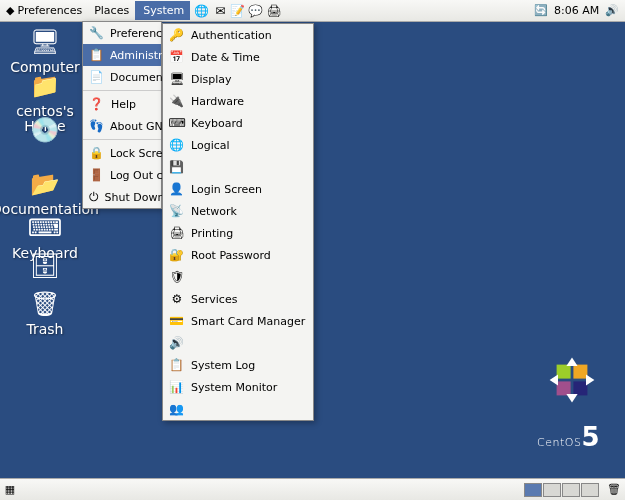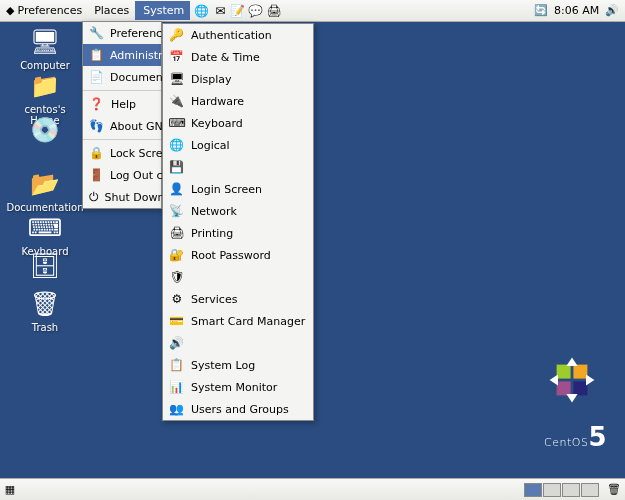--- a/index.html
+++ b/index.html
@@ -7,28 +7,28 @@
 .panel { height: 22px; background: linear-gradient(#f8f8f6, #e8e8e4); border-bottom: 1px solid #aaa; display: flex; align-items: center; position: relative; z-index: 10; }
 .panel-bottom { position: absolute; bottom: 0; left: 0; right: 0; border-top: 1px solid #aaa; border-bottom: none; }
 .menu-btn { padding: 3px 6px; cursor: pointer; display: flex; align-items: center; gap: 3px; }
 .menu-btn.active { background: #4a6da7; color: #fff; padding-left: 8px; }
 .quick-icons { display: flex; gap: 2px; margin-left: 4px; }
 .quick-icons span { width: 16px; height: 16px; display: inline-flex; align-items: center; justify-content: center; font-size: 12px; }
 .panel-right { margin-left: auto; display: flex; align-items: center; gap: 6px; padding-right: 6px; }
 .desktop { position: absolute; top: 22px; left: 0; right: 0; bottom: 22px; }
 .desktop-icon { position: absolute; width: 70px; display: flex; flex-direction: column; align-items: center; gap: 2px; color: #fff; text-align: center; cursor: pointer; }
 .desktop-icon .glyph { width: 32px; height: 32px; display: flex; align-items: center; justify-content: center; font-size: 24px; }
-.desktop-icon .label { font-size: 10px; text-shadow: 1px 1px 2px rgba(0,0,0,0.5); line-height: 1.1; }
+.desktop-icon .label { font-size: 14px; text-shadow: 1px 1px 2px rgba(0,0,0,0.5); line-height: 1.1; }
 .dropdown { position: absolute; background: #f4f4f2; border: 1px solid #888; box-shadow: 2px 2px 6px rgba(0,0,0,0.3); min-width: 80px; z-index: 20; }
 .dropdown-item { display: flex; align-items: center; gap: 6px; padding: 3px 8px 3px 6px; cursor: pointer; white-space: nowrap; }
 .dropdown-item .ic { width: 16px; height: 16px; display: inline-flex; align-items: center; justify-content: center; font-size: 12px; }
 .dropdown-item.hover { background: #4a6da7; color: #fff; }
 .dropdown-item .arrow { margin-left: auto; font-size: 9px; }
 .dropdown .sep { height: 1px; background: #ccc; margin: 2px 0; }
-.logo { position: absolute; right: 18px; bottom: 48px; color: #fff; text-align: right; }
+.logo { position: absolute; right: 18px; bottom: 48px; color: #fff; text-align: left; }
 .logo svg { width: 70px; height: 70px; }
 .logo-text { font-size: 20px; font-weight: 300; margin-top: 4px; letter-spacing: 0.5px; }
 .logo-text b { font-size: 26px; font-weight: bold; }
 .bottom-corner { width: 16px; height: 14px; display: inline-flex; align-items: center; justify-content: center; margin-left: 2px; }
 .workspace { margin-left: auto; display: flex; gap: 1px; margin-right: 4px; }
 .workspace span { width: 18px; height: 14px; border: 1px solid #888; background: #d8d8d4; }
 .workspace span.active { background: #5a7ab0; }
 .trash-corner { margin-left: 4px; margin-right: 4px; }
 </style>
 </head>
@@ -159,21 +159,20 @@
     <div class="dropdown-item">
       <span class="ic">📋</span>
       <span>System Log</span>
     </div>
     <div class="dropdown-item">
       <span class="ic">📊</span>
       <span>System Monitor</span>
     </div>
     <div class="dropdown-item">
       <span class="ic">👥</span>
-      <span>Users and Groups</span>
     </div>
   </div>
 
 <div class="desktop" id="desktop">
     <div class="desktop-icon" style="left: 10px; top: 4px;">
       <span class="glyph">🖥</span>
       <span class="label">Computer</span>
     </div>
     <div class="desktop-icon" style="left: 10px; top: 48px;">
       <span class="glyph">📁</span>

